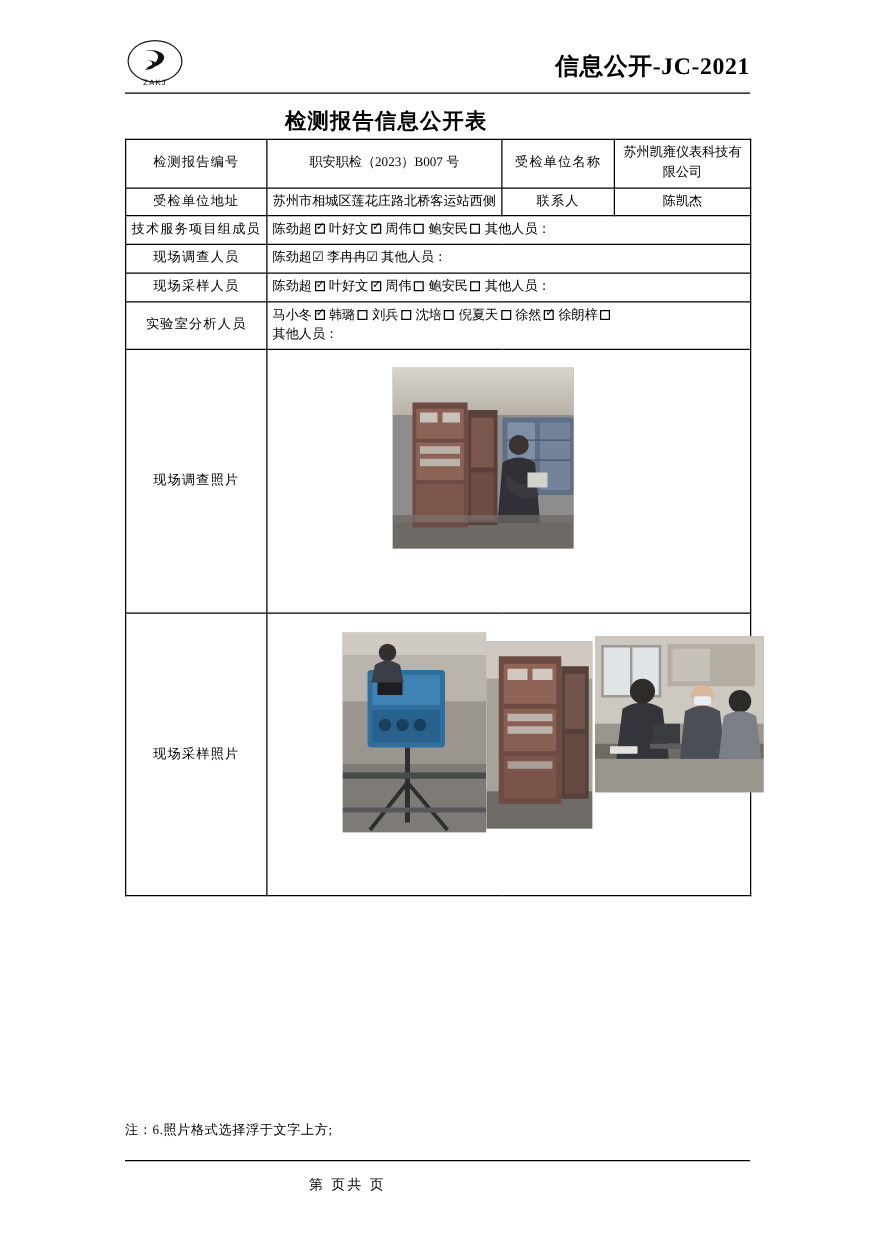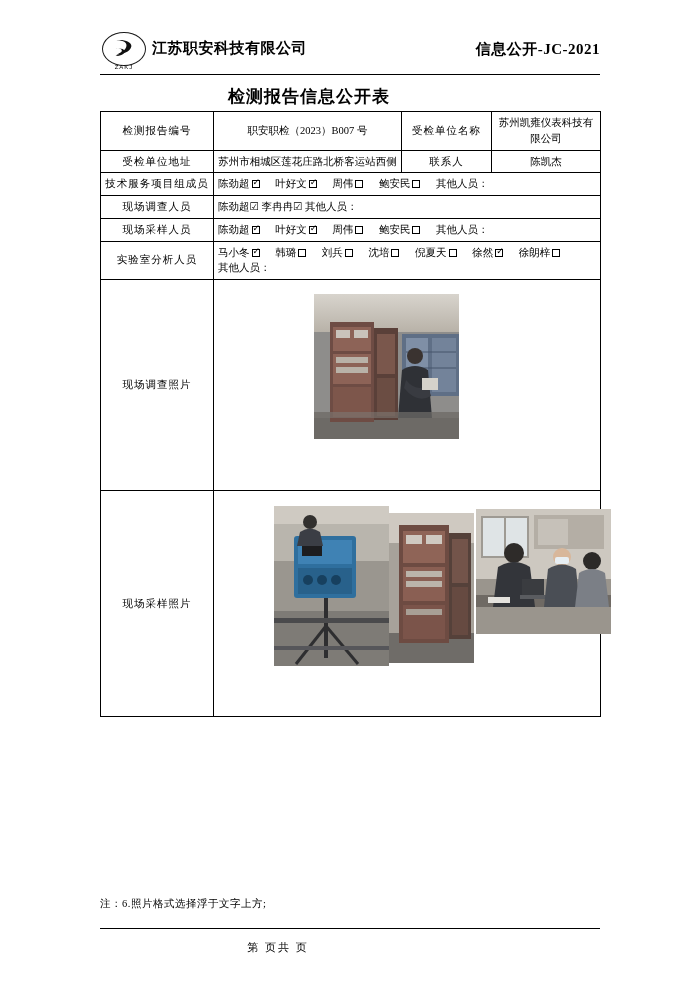--- a/index.html
+++ b/index.html
@@ -70,21 +70,21 @@
     top: 9px;
     font-size: 15px;
     font-weight: bold;
     letter-spacing: 0.5px;
     white-space: nowrap;
   }
   .doc-code {
     position: absolute;
     right: 0;
     top: 10px;
-    font-size: 15px;
+    font-size: 19px;
     font-weight: bold;
     letter-spacing: 0.5px;
     white-space: nowrap;
   }
   .header-rule {
     position: absolute;
     left: 100px;
     top: 74px;
     width: 500px;
     border-top: 1.2px solid #000;
@@ -141,21 +141,21 @@
   .cb.checked::after {
     content: "✓";
     position: absolute;
     left: 0px;
     top: -4px;
     font-size: 9px;
     line-height: 10px;
   }
   .member {
     white-space: nowrap;
-    margin-right: 12px;
+    margin-right: 0;
     display: inline-block;
   }
   .photo-label {
     text-align: center;
     letter-spacing: 1px;
   }
   
   .photos1 {
     height: 210px;
     position: relative;
@@ -206,21 +206,20 @@
 
   <div class="header">
     <div class="logo-wrap">
       <div class="logo-oval"></div>
       <svg class="logo-swoosh" viewBox="0 0 24 24">
         <path d="M4 3 C12 3, 17 6, 15 11 C13 16, 7 17, 4 20 C10 19, 20 17, 21 10 C21.5 5, 13 2, 4 3 Z" fill="currentColor"></path>
         <path d="M3 13 C7 12, 11 13, 10 16 C9 19, 5 20, 3 21 C8 21, 14 19, 13 15 C12.4 12.5, 7 12, 3 13 Z" fill="currentColor"></path>
       </svg>
       <div class="logo-text">ZAKJ</div>
     </div>
-    <div class="company-name">江苏职安科技有限公司</div>
     <div class="doc-code">信息公开-JC-2021</div>
   </div>
   <div class="header-rule"></div>
 
   <div class="doc-title">检测报告信息公开表</div>
 
   <table class="main">
     <colgroup>
       <col style="width:113px">
       <col style="width:188px">

